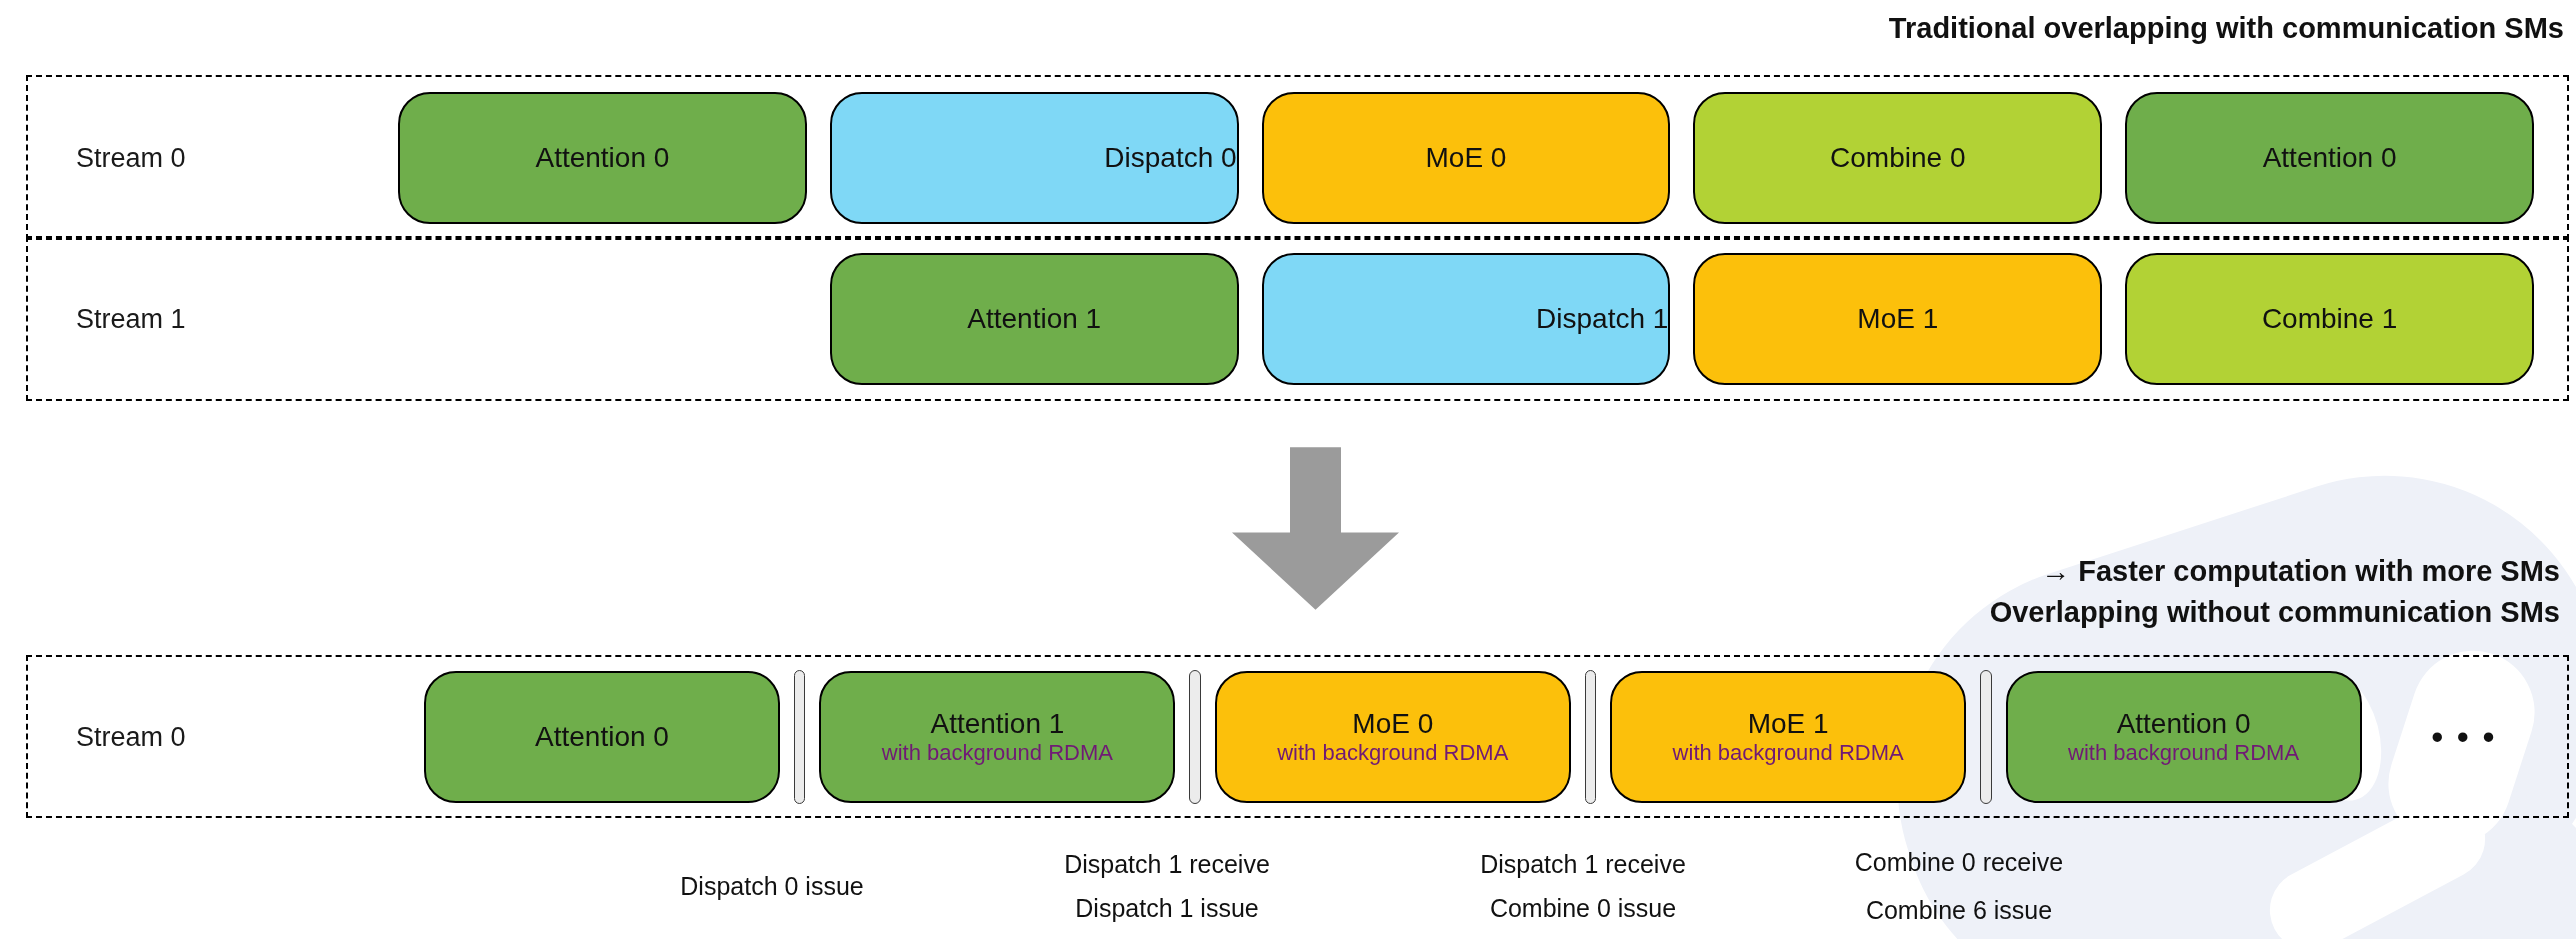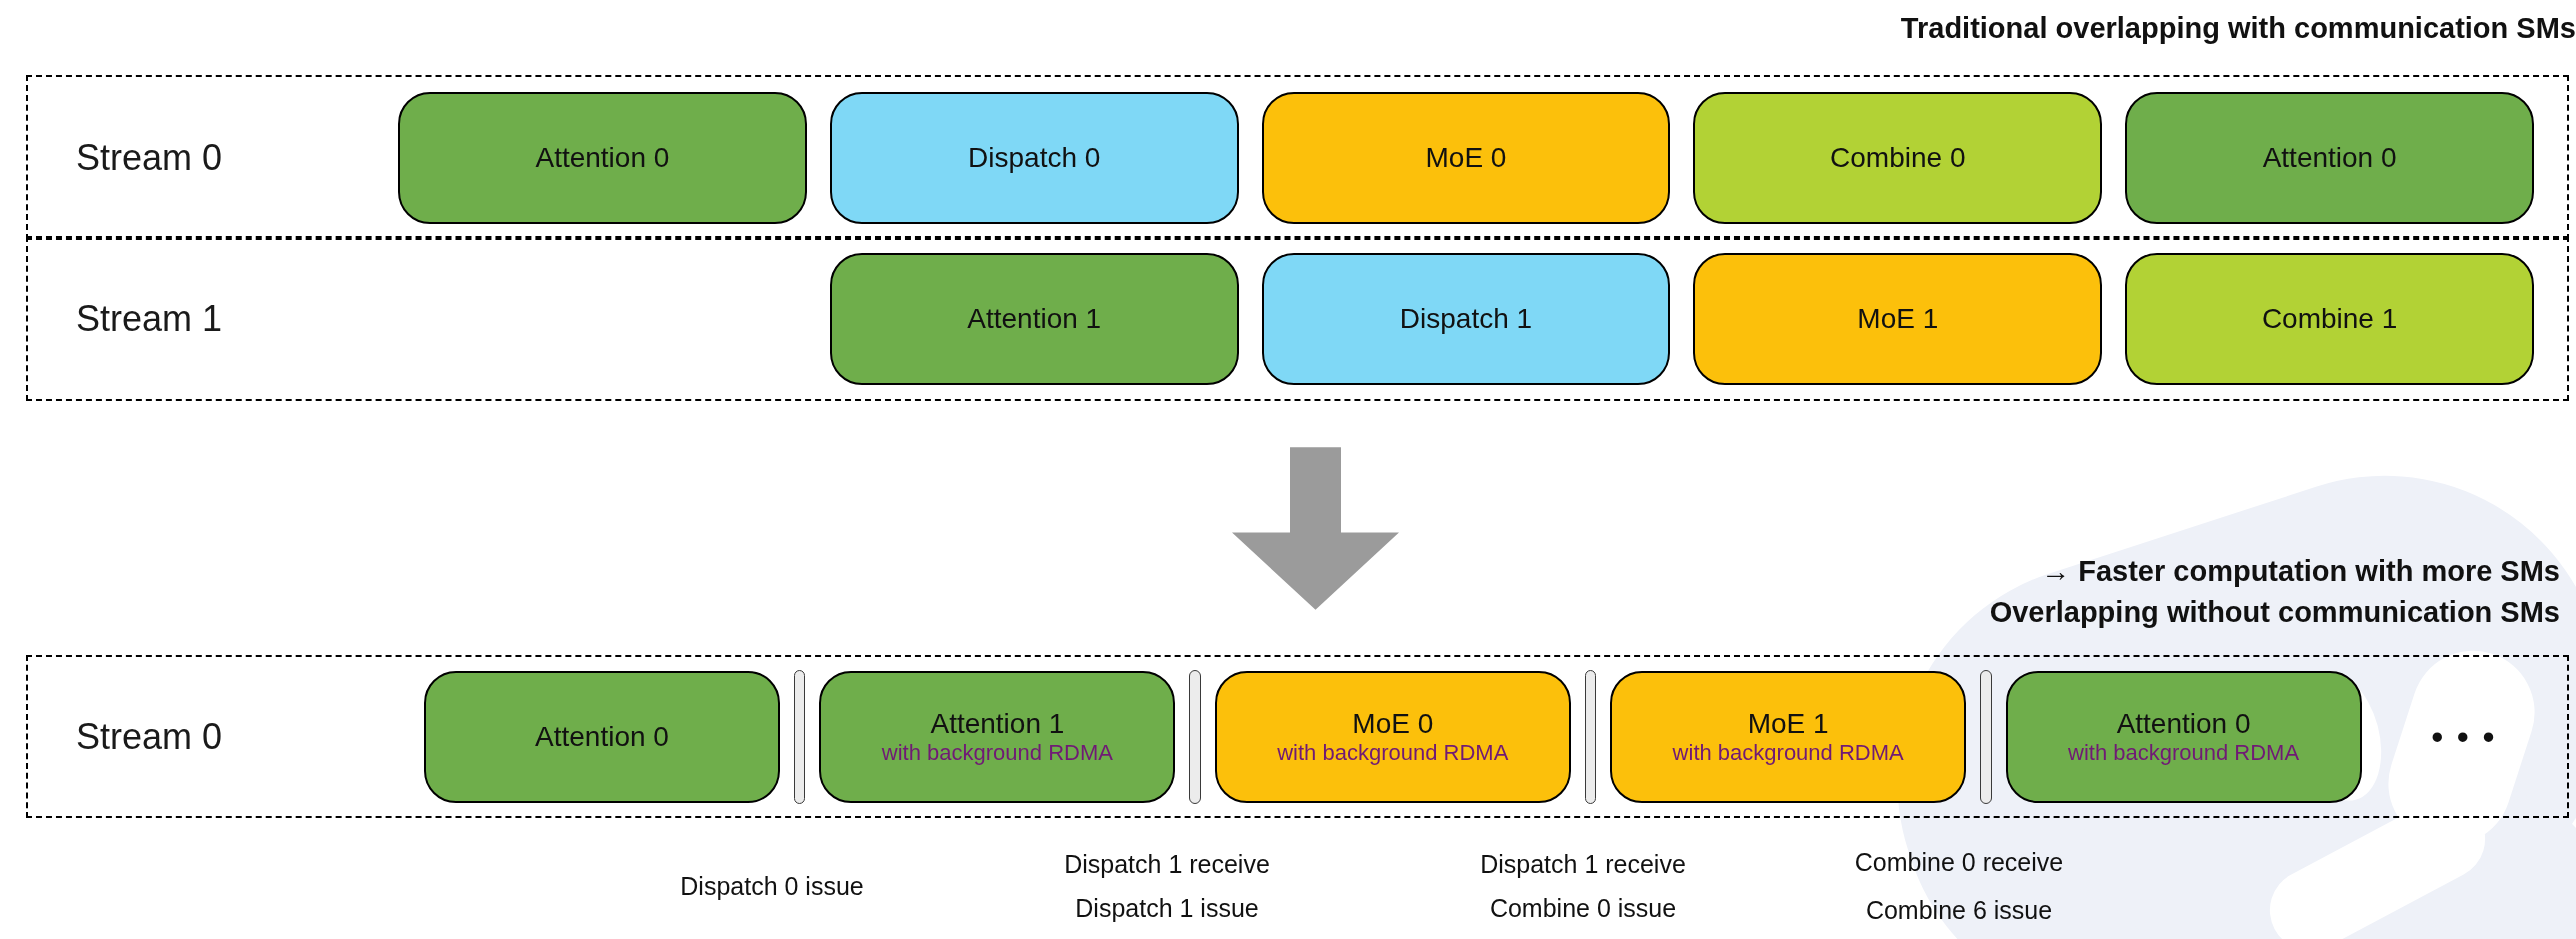--- a/index.html
+++ b/index.html
@@ -10,51 +10,51 @@
     overflow:hidden;
     font-family:"Liberation Sans", sans-serif;
     color:#111;
   }
   
   .wm{position:absolute;z-index:0;}
   .wm-lav{background:#eef1f8;}
   .wm-white{background:#ffffff;}
   
   .top-title{
-    position:absolute;z-index:2;top:8.8px;right:0;
+    position:absolute;z-index:2;top:8.8px;right:12px;
     font-size:29px;font-weight:bold;line-height:39px;text-align:right;
   }
   .mid-title{
     position:absolute;z-index:2;top:551px;right:16px;
     font-size:29px;font-weight:bold;line-height:41px;text-align:right;
   }
   .mid-title span{display:block;}
   
   .row{
     position:absolute;z-index:1;left:26px;width:2543px;height:165px;
     border:2.6px dashed #000;box-sizing:border-box;background:transparent;
   }
   .stream-label{
     position:absolute;left:48px;top:50%;transform:translateY(-50%);
-    font-size:36px;color:#1a1a1a;
+    font-size:27px;color:#1a1a1a;
   }
   .slots{
     position:absolute;left:370px;right:33px;top:0;bottom:0;
     display:grid;grid-template-columns:repeat(5,1fr);gap:23px;
     align-items:center;
   }
   .block{
     height:132px;border:2.6px solid #000;border-radius:32px;
     display:flex;flex-direction:column;align-items:center;justify-content:center;
     box-sizing:border-box;
   }
   .bt{display:block;font-size:28px;line-height:33px;color:#111;text-align:center;}
   .bs{display:block;font-size:22px;line-height:26px;color:#701a75;text-align:left;}
   .attention{background:var(--c-attention,#6fae4b);}
-  .dispatch{background:var(--c-dispatch,#7fd8f6);}
+  .dispatch{background:var(--c-dispatch,#7fd8f6);align-items:flex-end;}
   .moe{background:var(--c-moe,#fcc00b);}
   .combine{background:var(--c-combine,#b2d235);}
   .c1{grid-column:1}.c2{grid-column:2}.c3{grid-column:3}.c4{grid-column:4}.c5{grid-column:5}
   
   .down-arrow{position:absolute;z-index:1;left:1232px;top:447px;width:167px;height:163px;}
   
   .brow{
     position:absolute;left:396px;top:50%;transform:translateY(-50%);
     display:flex;align-items:center;gap:14px;
   }

